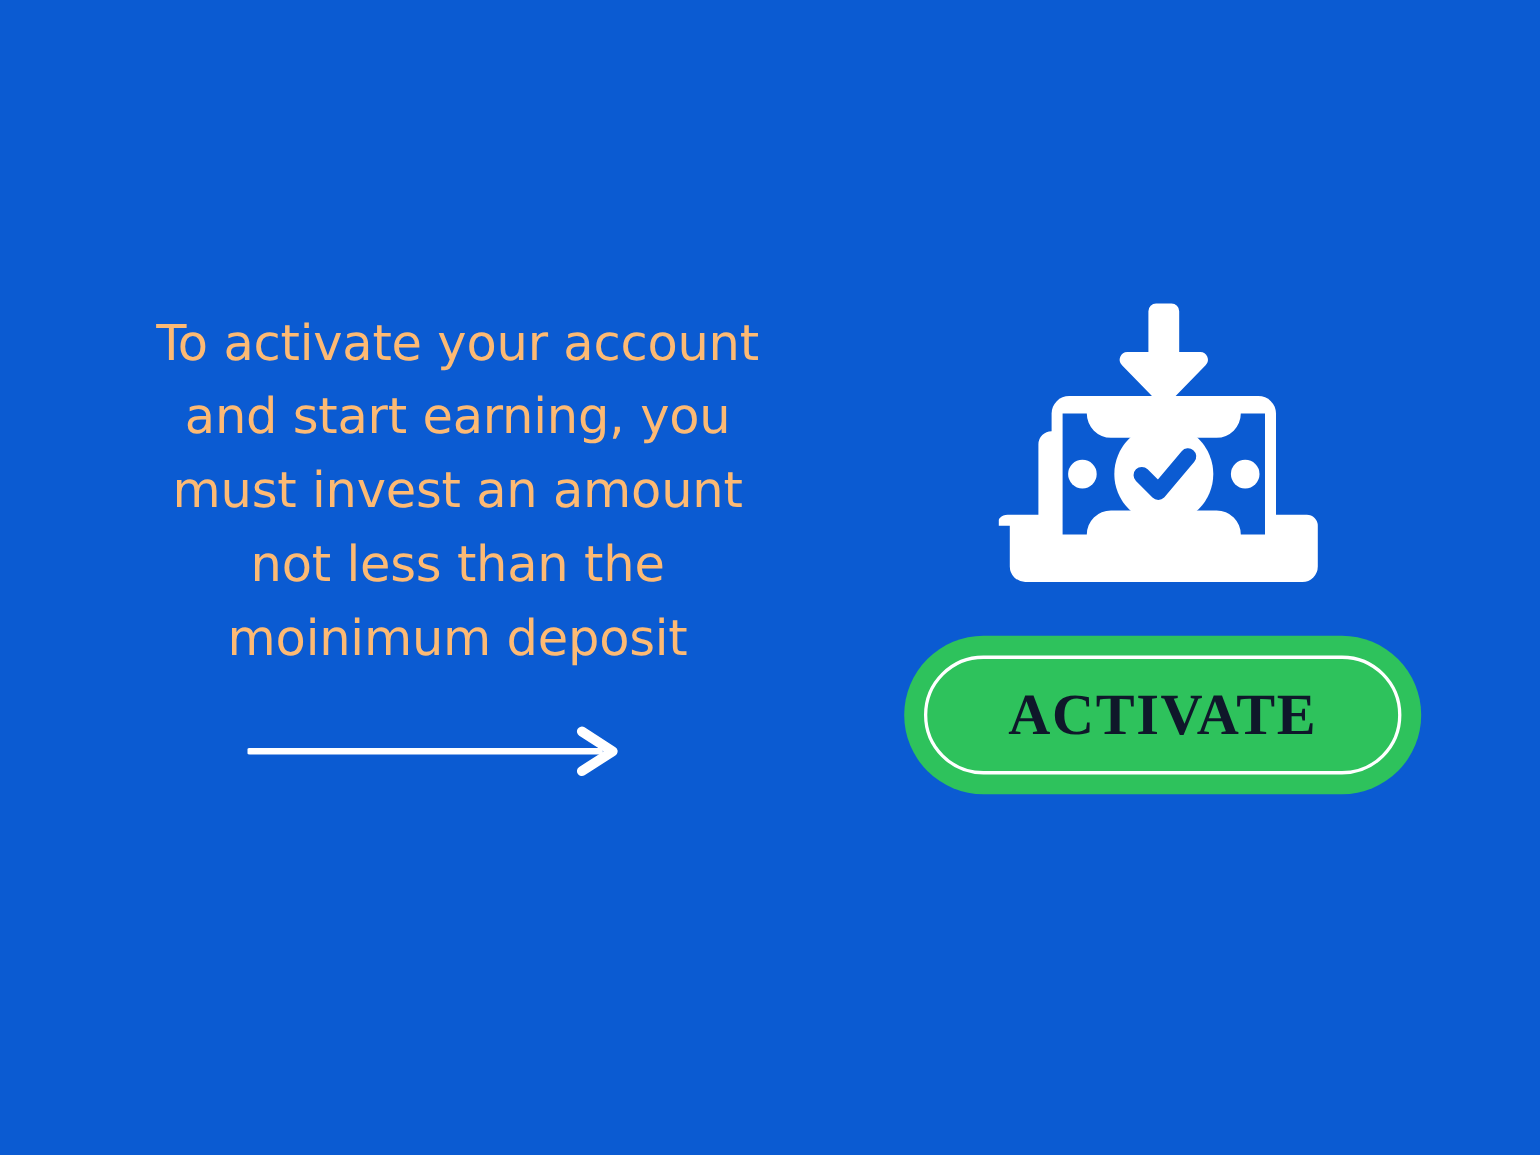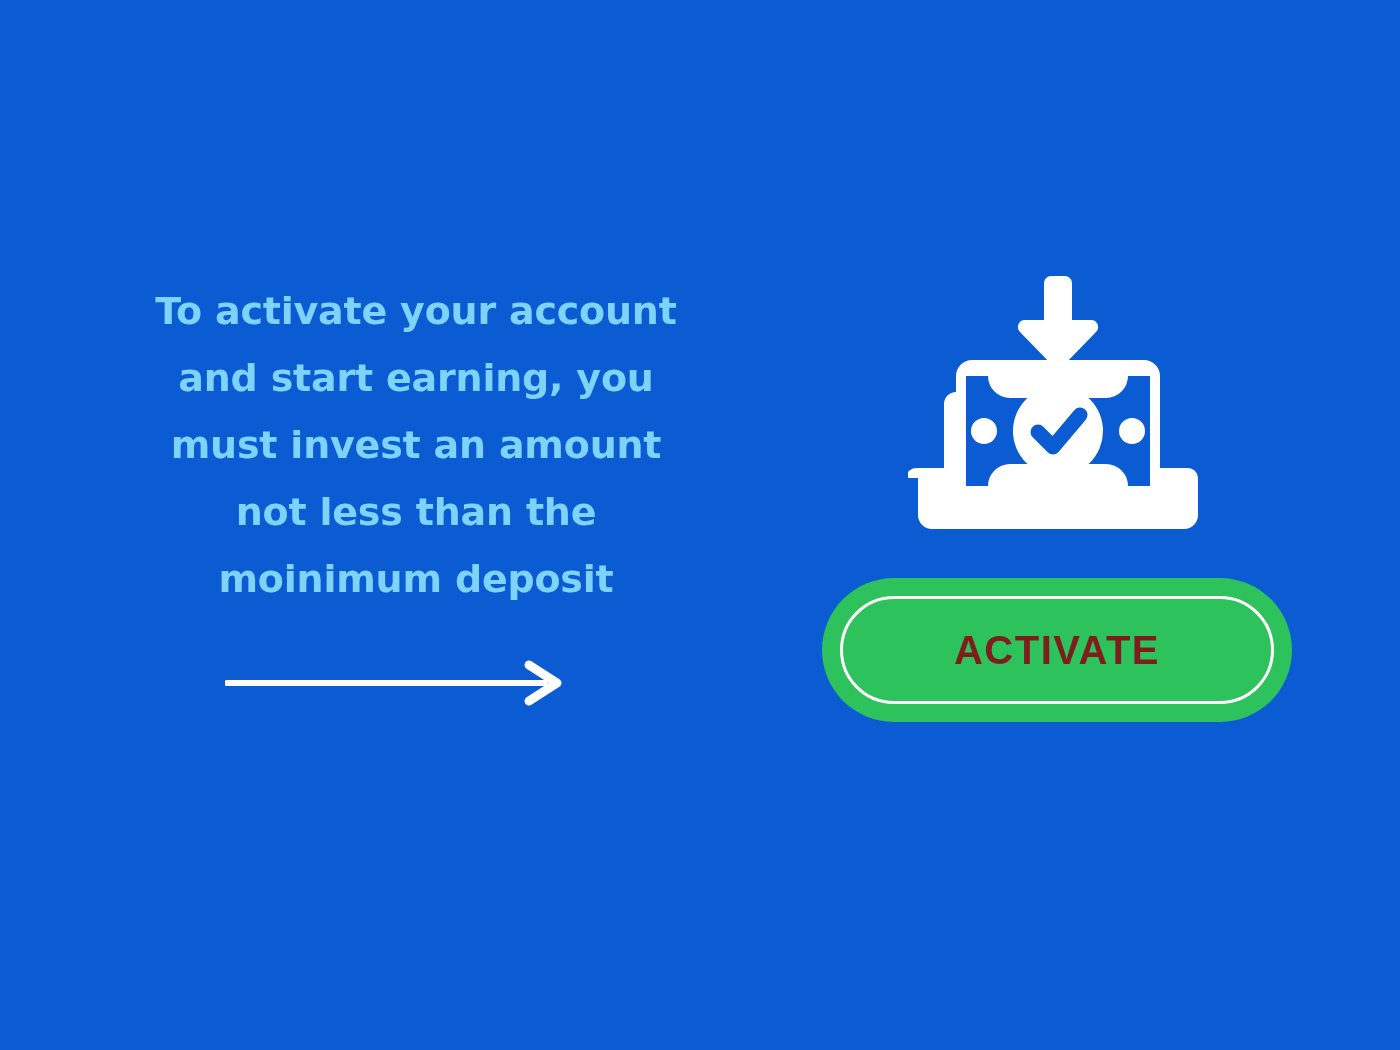--- a/index.html
+++ b/index.html
@@ -20,24 +20,24 @@
     background: #0B5BD2;
   }
 
   
   .headline {
     position: absolute;
     left: 96px;
     top: 278px;
     width: 640px;
     text-align: center;
-    color: #7dd3fc;
+    color: #fdba74;
     font-family: "DejaVu Sans", "Liberation Sans", sans-serif;
-    font-weight: bold;
-    font-size: 38px;
+    font-weight: normal;
+    font-size: 45px;
     line-height: 67px;
     letter-spacing: -0.2px;
     white-space: pre-line;
   }
 
   .arrow-rule {
     position: absolute;
     left: 225px;
     top: 655px;
     width: 340px;
@@ -73,24 +73,24 @@
     left: 18px;
     top: 18px;
     right: 18px;
     bottom: 18px;
     border: 3px solid #FFFFFF;
     border-radius: 56px;
     pointer-events: none;
   }
   .activate-button .btn-label {
     position: relative;
-    color: #7f1d1d;
-    font-family: Liberation Sans, sans-serif;
+    color: #0f172a;
+    font-family: Liberation Serif, serif;
     font-weight: bold;
-    font-size: 40px;
+    font-size: 53px;
     letter-spacing: 1.5px;
     line-height: 1;
     z-index: 2;
   }
 </style>
 </head>
 <body>
 
 <div id="slide">
 

